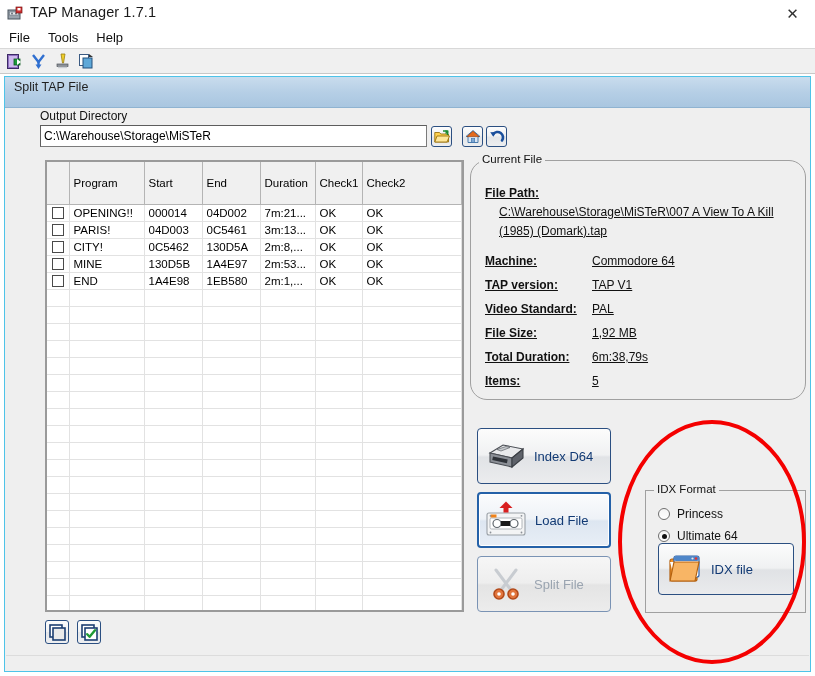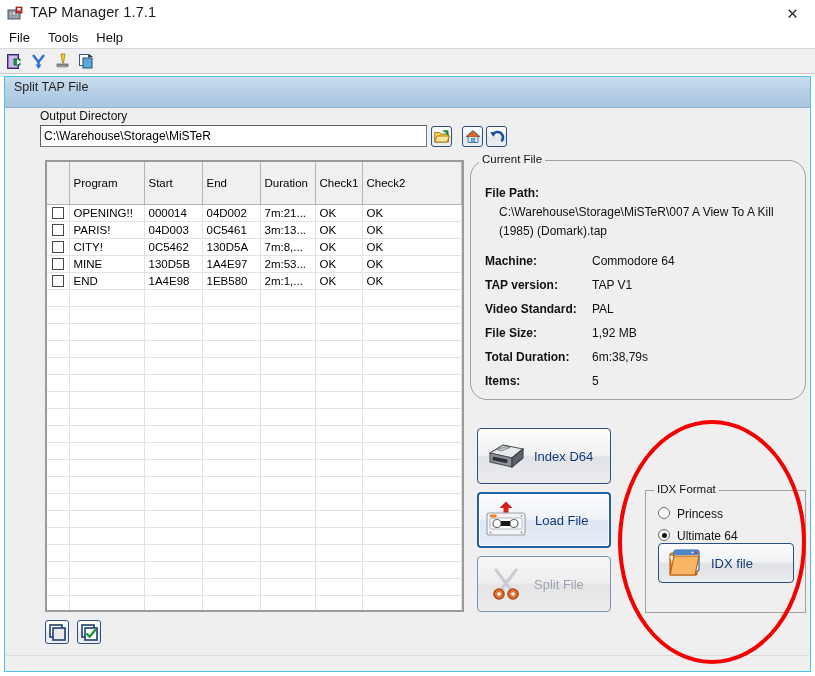--- a/index.html
+++ b/index.html
@@ -174,21 +174,21 @@
   }
   .group > .group-title {
     position: absolute; top: -8px; left: 8px;
     background: #efefef;
     padding: 0 3px;
     font-size: 11.5px; color: #111;
   }
   #grp-currentfile {
     left: 470px; top: 160px; width: 336px; height: 240px; border-radius: 17px;
   }
-  .cf-row { position: absolute; font-size: 12px; color: #111; }
+  .cf-row { position: absolute; font-size: 12px; color: #111; text-decoration: underline; }
   .cf-key { font-weight: bold; }
   .cf-val { color: #111; }
 
   
   .action-btn {
     position: absolute; left: 477px;
     width: 134px; height: 56px;
     border: 1px solid #2b4f81; border-radius: 4px;
     background: linear-gradient(to bottom, #fcfcfc 0%, #f0f1f2 48%, #e1e3e6 52%, #ebecee 100%);
     display: flex; align-items: center;
@@ -209,36 +209,36 @@
     background: linear-gradient(to bottom, #f6f6f6 0%, #eeeeee 48%, #e4e4e4 52%, #ececec 100%);
   }
   #btn-split .lbl { color: #9aa4b0; }
 
   
   #grp-idx {
     left: 645px; top: 490px; width: 161px; height: 123px;
   }
   .radio-row {
     position: absolute; left: 12px;
-    display: flex; align-items: flex-start; gap: 7px;
+    display: flex; align-items: center; gap: 7px;
     font-size: 12px; color: #111; cursor: default;
   }
   .radio {
     width: 12px; height: 12px; border-radius: 50%;
     border: 1px solid #6f6f6f;
     background: linear-gradient(to bottom, #f4f4f4, #ffffff);
     display: flex; align-items: center; justify-content: center;
   }
   .radio .dot {
     width: 5px; height: 5px; border-radius: 50%;
     background: #111;
   }
   #btn-idxfile {
     position: absolute; left: 12px; top: 52px;
-    width: 136px; height: 40px;
+    width: 136px; height: 52px;
     border: 1px solid #2b4f81; border-radius: 4px;
     background: linear-gradient(to bottom, #fcfcfc 0%, #f0f1f2 48%, #e0e2e5 52%, #eaebed 100%);
     display: flex; align-items: center;
     cursor: default;
   }
   #btn-idxfile .ic { width: 52px; display: flex; align-items: center; justify-content: center; }
   #btn-idxfile .lbl { font-size: 13px; color: #123a74; }
 
   
   .statusbar {
@@ -384,21 +384,21 @@
             <td>0C5461</td>
             <td>3m:13...</td>
             <td>OK</td>
             <td>OK</td>
           </tr>
           <tr>
             <td class="cell-chk"><span class="grid-check"></span></td>
             <td>CITY!</td>
             <td>0C5462</td>
             <td>130D5A</td>
-            <td>7m:8,...</td>
+            <td>2m:8,...</td>
             <td>OK</td>
             <td>OK</td>
           </tr>
           <tr>
             <td class="cell-chk"><span class="grid-check"></span></td>
             <td>MINE</td>
             <td>130D5B</td>
             <td>1A4E97</td>
             <td>2m:53...</td>
             <td>OK</td>

